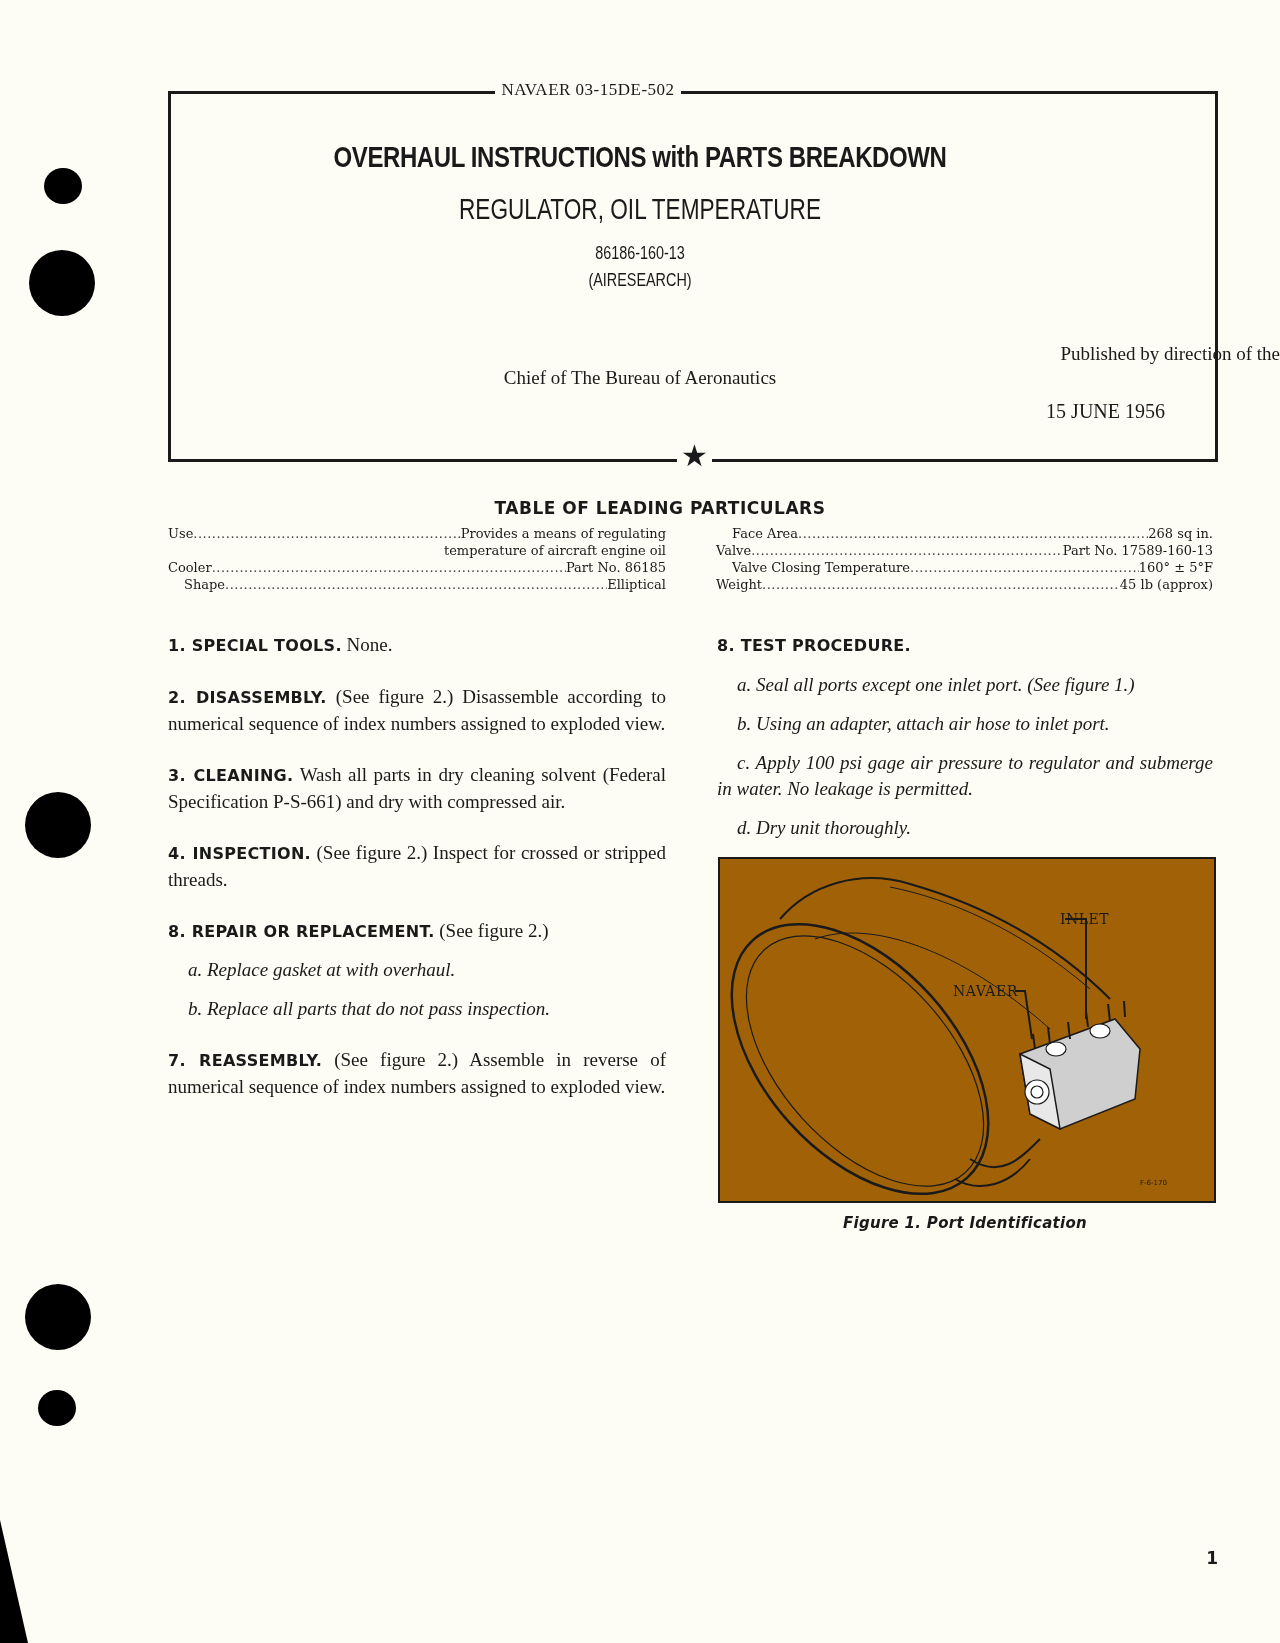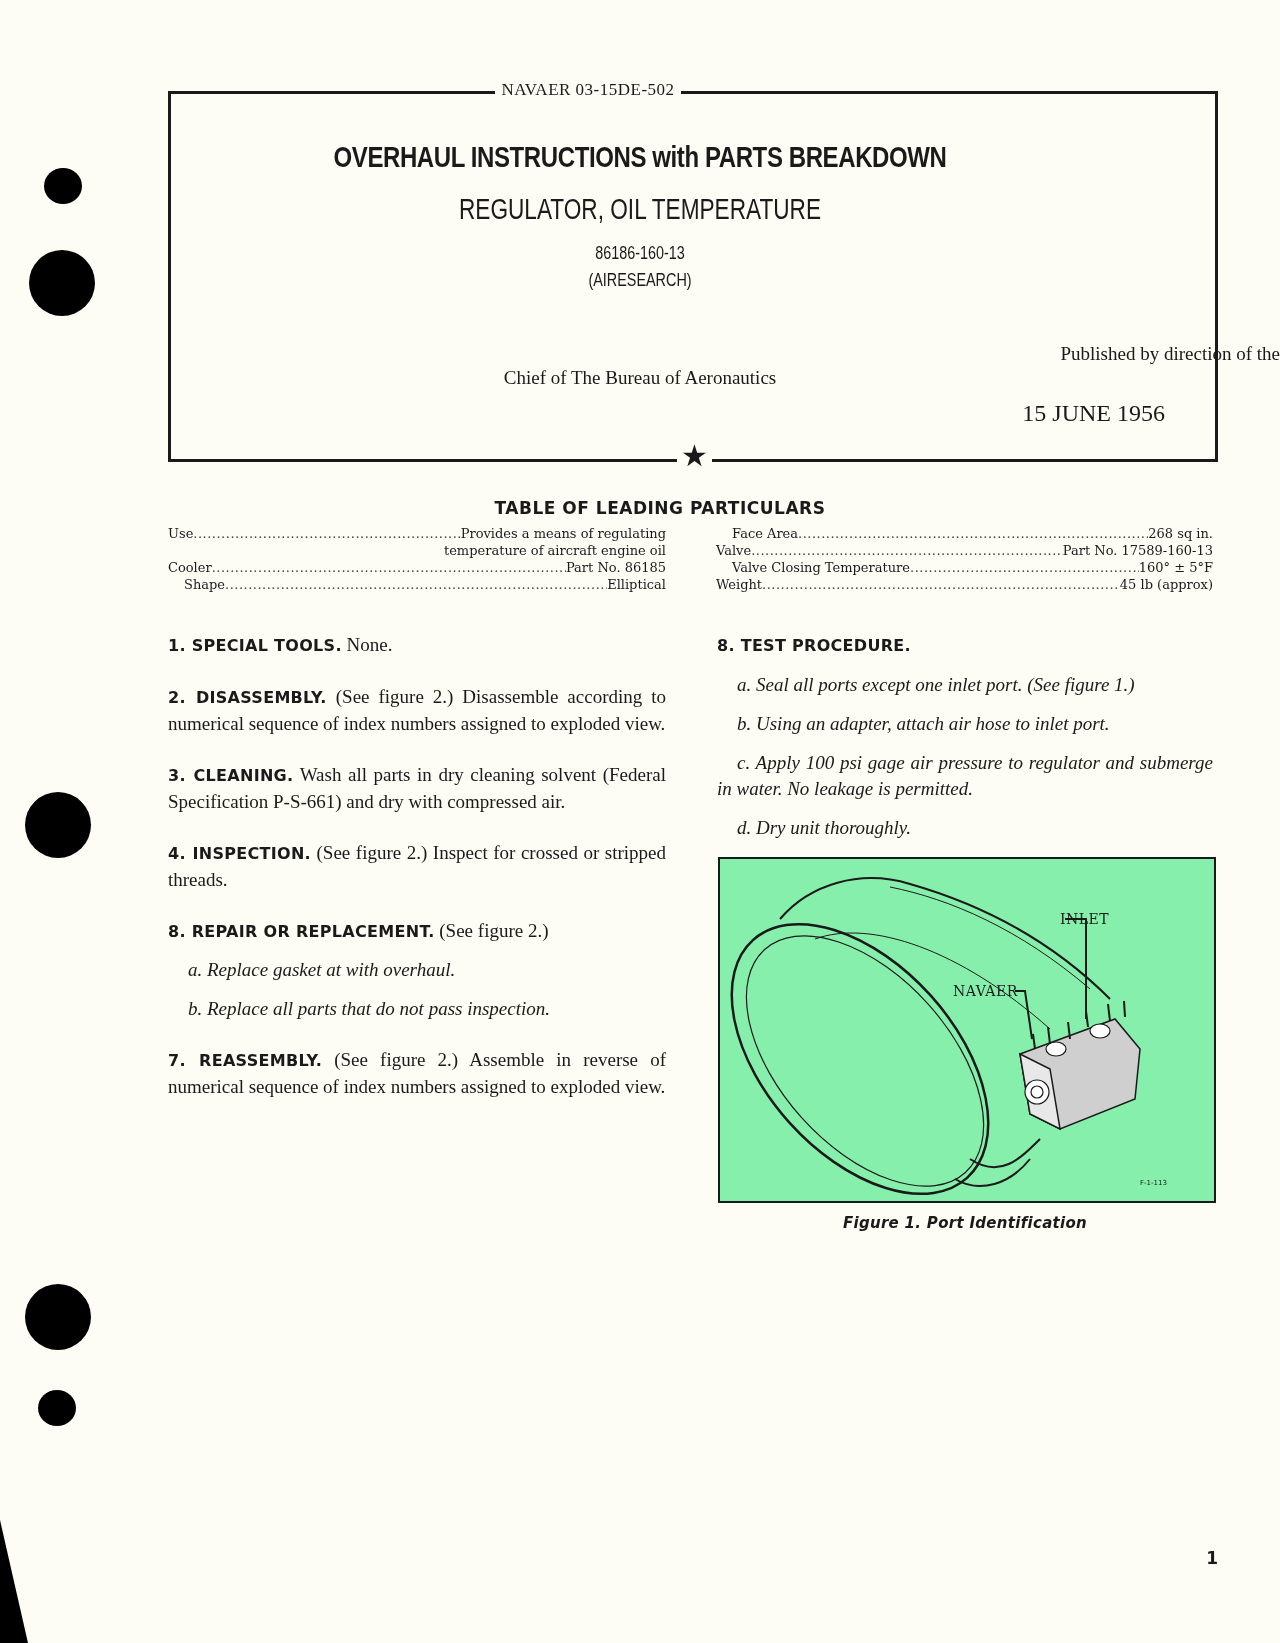--- a/index.html
+++ b/index.html
@@ -8,34 +8,34 @@
   .docnum { position:absolute; top:80px; left:0; width:1176px; text-align:center; font-size:17px; letter-spacing:0.5px; }
   .docnum span { background:#fdfcf5; padding:0 6px; position:relative; z-index:2; }
   .frame { position:absolute; left:168px; top:91px; width:1044px; height:365px; border:3px solid #1a1a1a; }
   .star { position:absolute; left:677px; top:441px; font-size:30px; line-height:30px; background:#fdfcf5; padding:0 4px; font-family:"DejaVu Sans", sans-serif; }
   .title1 { position:absolute; top:140px; left:0; width:1280px; text-align:center; font-family:"Liberation Sans", sans-serif; font-weight:bold; font-size:30px; transform:scaleX(0.8); transform-origin:center; letter-spacing:-0.5px; }
   .title2 { position:absolute; top:193px; left:0; width:1280px; text-align:center; font-family:"Liberation Sans", sans-serif; font-size:29px; transform:scaleX(0.78); transform-origin:center; }
   .pn { position:absolute; top:243px; left:0; width:1280px; text-align:center; font-family:"Liberation Sans", sans-serif; font-size:18px; transform:scaleX(0.8); }
   .mfr { position:absolute; top:270px; left:0; width:1280px; text-align:center; font-family:"Liberation Sans", sans-serif; font-size:18px; transform:scaleX(0.8); }
   .pub1 { position:absolute; top:343px; left:0; width:1280px; text-align:right; font-size:19px; }
   .pub2 { position:absolute; top:367px; left:0; width:1280px; text-align:center; font-size:19px; }
-  .date { position:absolute; top:400px; right:115px; font-size:24px; }
+  .date { position:absolute; top:400px; right:115px; font-size:20px; }
   .tlp-title { position:absolute; top:498px; left:0; width:1320px; text-align:center; font-family:"DejaVu Sans", sans-serif; font-weight:bold; font-size:17px; letter-spacing:0.5px; }
   .tlp { position:absolute; font-family:"DejaVu Serif", serif; font-size:13px; line-height:17px; }
   .tlp .row { display:flex; white-space:nowrap; }
   .tlp .lab { }
   .tlp .dots { flex:1; overflow:hidden; color:#444; }
   .tlp .dots::after { content:"................................................................................................................................................................................................"; letter-spacing:0.5px; }
   .tlp .val { }
   .tlp .cont { text-align:right; }
   .col { position:absolute; font-size:19px; line-height:26px; text-align:justify; }
   .para { margin:0 0 25px 0; }
   .hd { font-family:"DejaVu Sans", sans-serif; font-weight:bold; font-size:16px; letter-spacing:0.3px; }
   .sub { padding-left:20px; margin:0 0 13px 0;font-style:italic; }
-  .fig { position:absolute; left:718px; top:857px; width:494px; height:342px; border:2px solid #1a1a1a; background:#86efac; }
+  .fig { position:absolute; left:718px; top:857px; width:494px; height:342px; border:2px solid #1a1a1a; background:#a16207; }
   .figcap { position:absolute; top:1214px; left:718px; width:494px; text-align:center; font-family:"DejaVu Sans", sans-serif; font-weight:bold; font-style:italic; font-size:15px; letter-spacing:0.3px; }
   .lbl { position:absolute; font-family:"DejaVu Serif", serif; font-size:14px; letter-spacing:0.5px; }
   .fignum { position:absolute; font-family:"DejaVu Sans", sans-serif; font-size:7px; }
   .pagenum { position:absolute; right:62px; top:1548px; font-family:"DejaVu Sans", sans-serif; font-weight:bold; font-size:17px; }
 </style>
 </head>
 <body>
 
 <div class="hole" style="left:44px;top:168px;width:38px;height:36px;"></div>
 <div class="hole" style="left:29px;top:250px;width:66px;height:66px;"></div>
@@ -148,17 +148,17 @@
       <line x1="390" y1="162" x2="388" y2="145"></line>
         <line x1="405" y1="158" x2="404" y2="142"></line>
     </g>
     <g fill="none" stroke="#1a1a1a" stroke-width="2">
       <polyline points="345,60 366,60 366,160"></polyline>
       <polyline points="295,132 305,132 312,180"></polyline>
     </g>
   </svg>
   <div class="lbl" style="left:340px;top:52px;">INLET</div>
   <div class="lbl" style="left:233px;top:124px;">NAVAER</div>
-  <div class="fignum" style="left:420px;top:320px;">F-1-113</div>
+  <div class="fignum" style="left:420px;top:320px;">F-6-170</div>
 </div>
 <div class="figcap">Figure 1. Port Identification</div>
 
 <div class="pagenum">1</div>
 
 </body></html>

